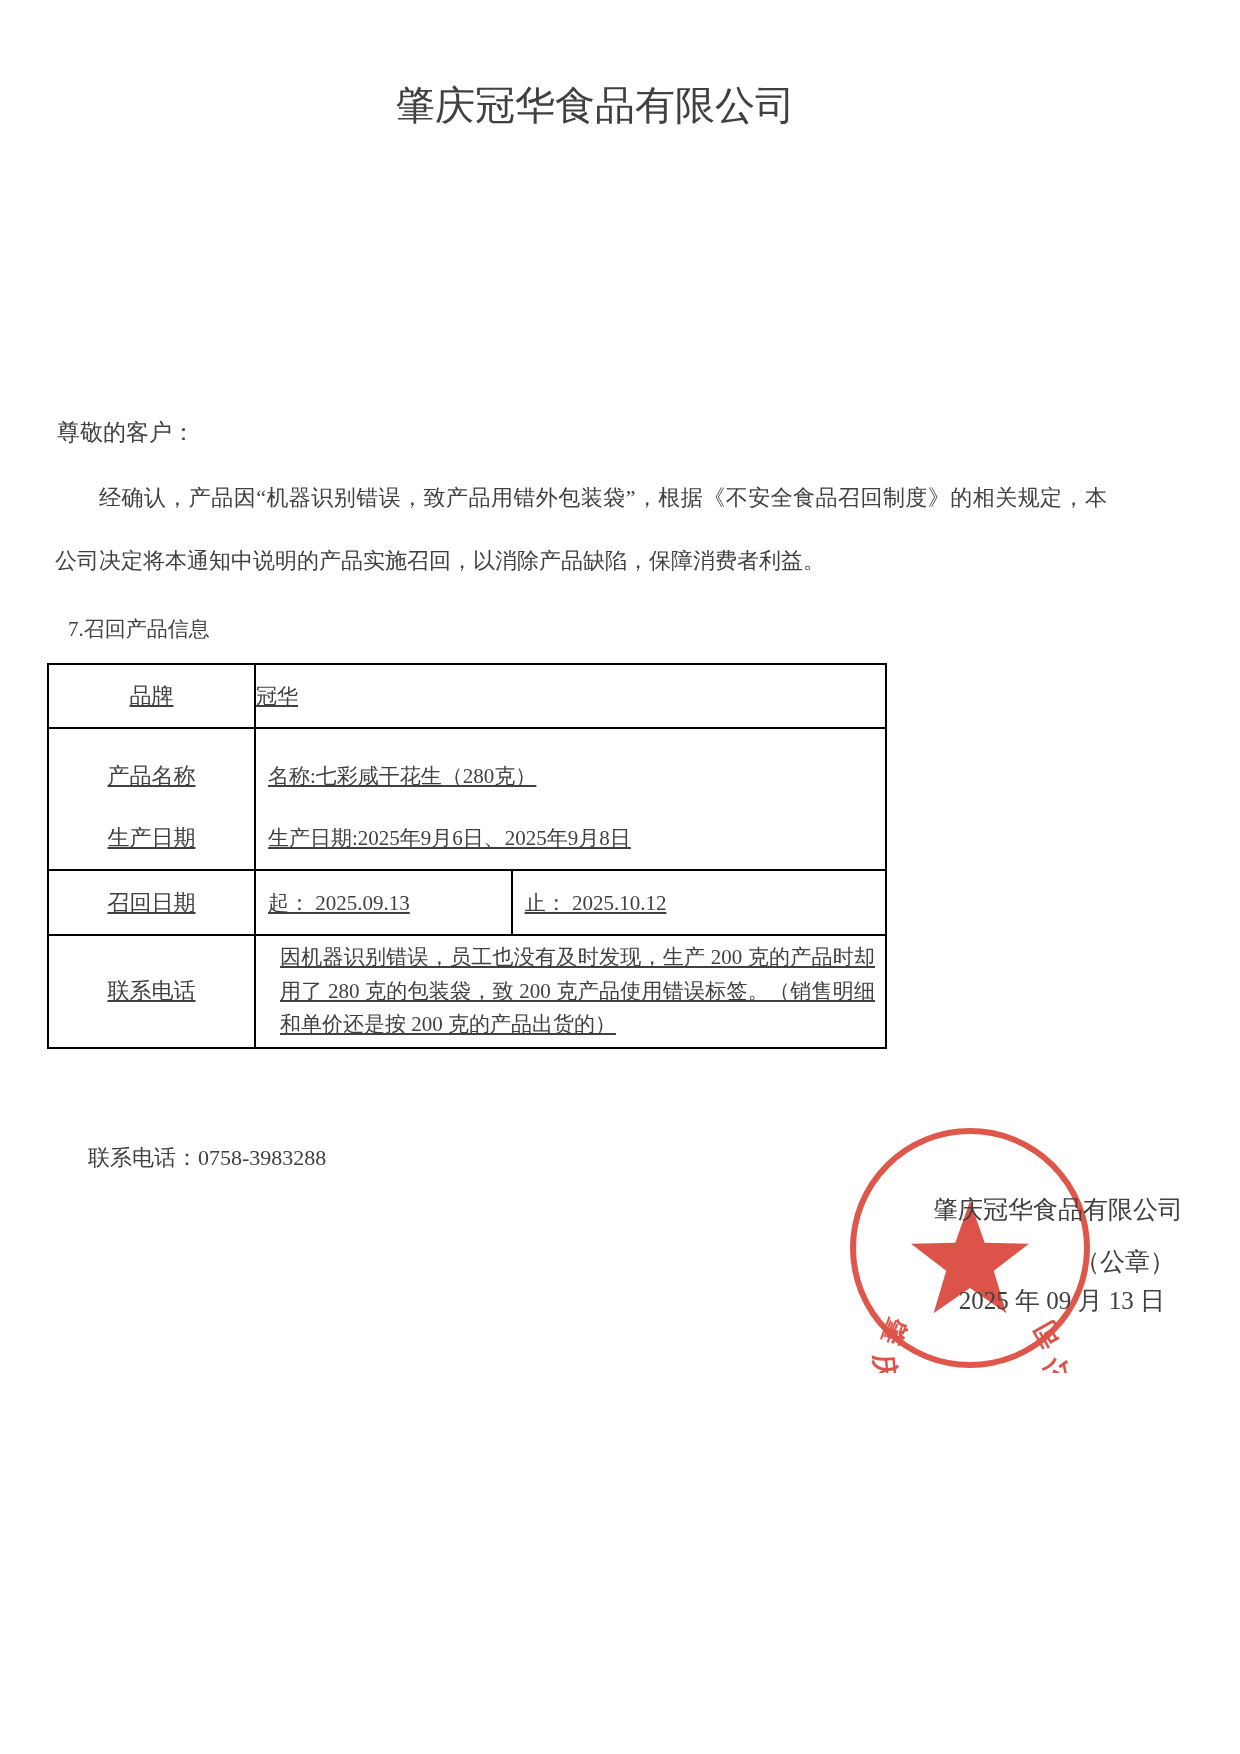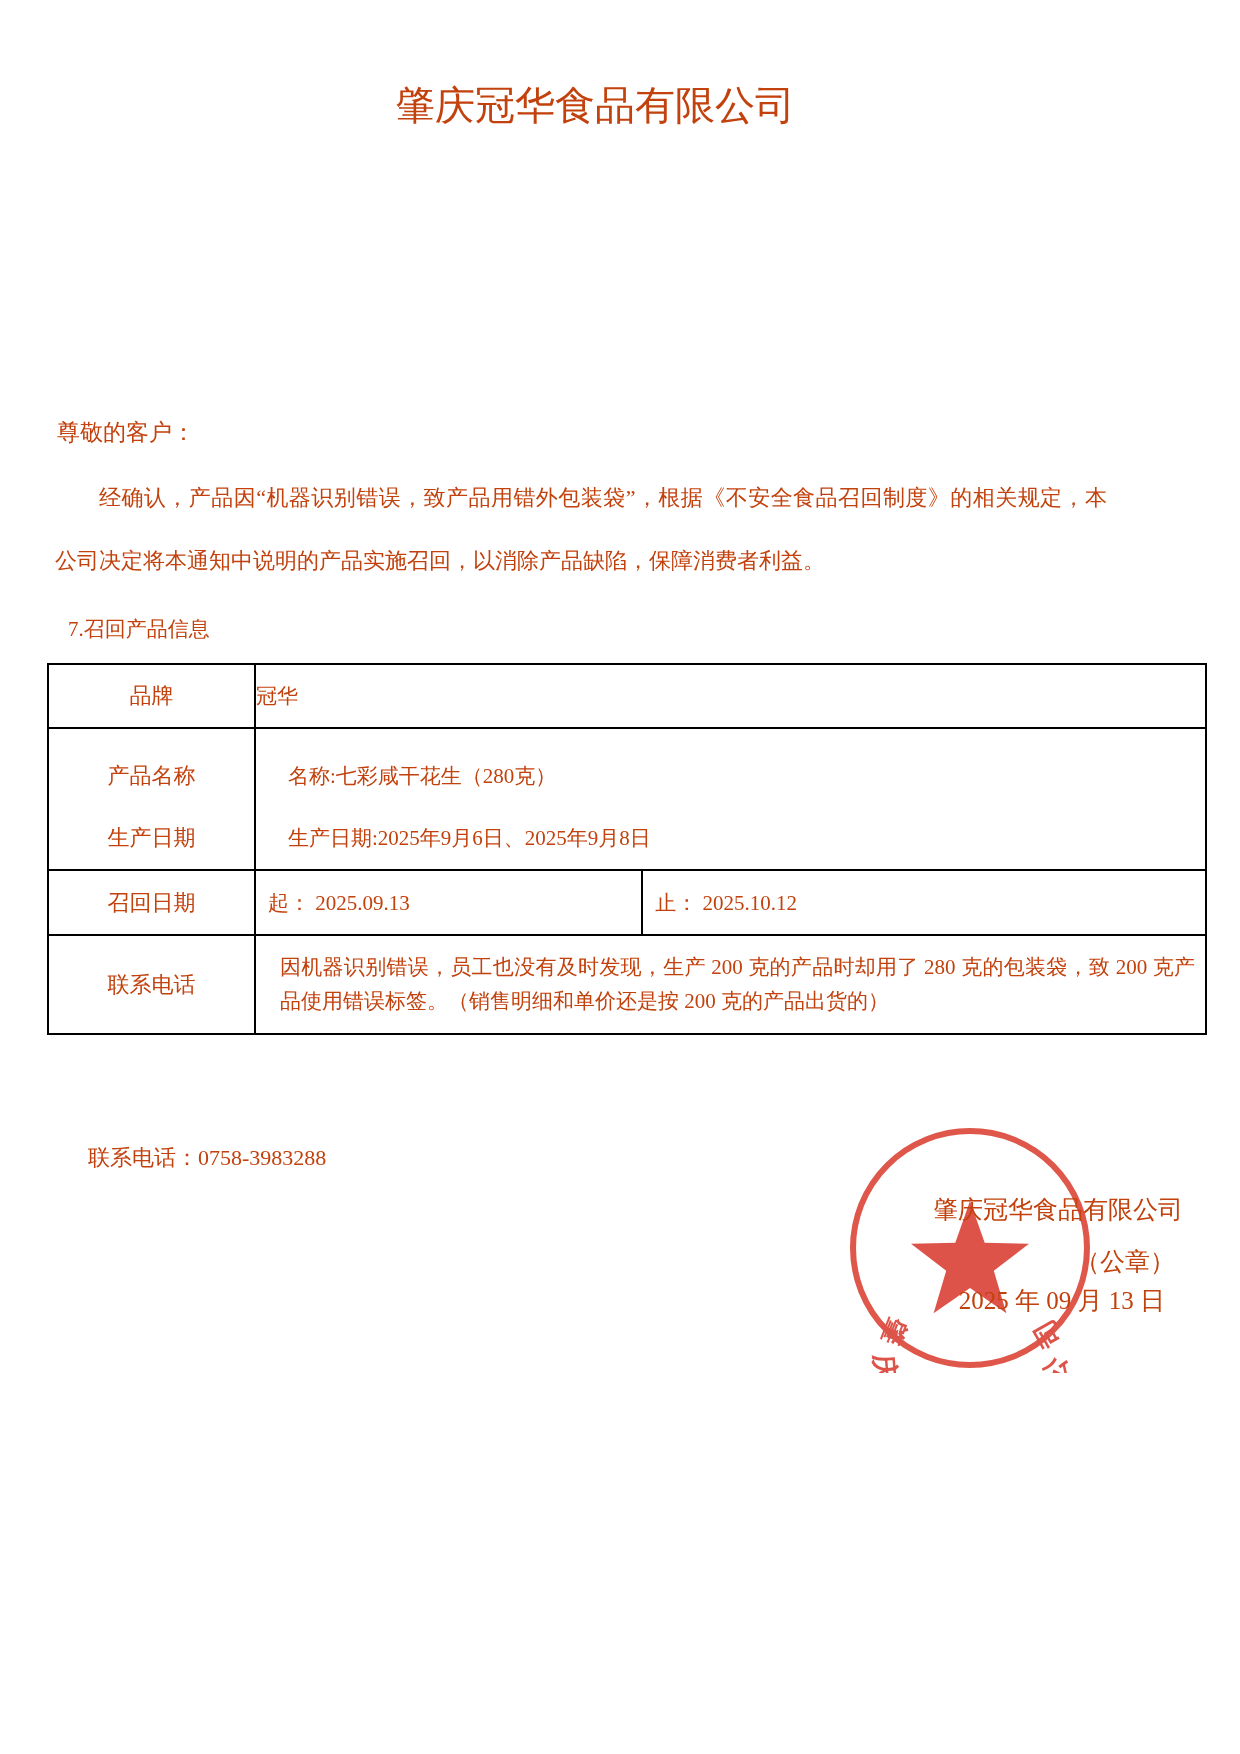--- a/index.html
+++ b/index.html
@@ -1,21 +1,21 @@
 <!DOCTYPE html>
 <html lang="zh"><head>
 <meta charset="utf-8">
 <style>
   html,body{margin:0;padding:0;background:#ffffff;}
   .page{
     position:relative;
     width:1240px;height:1754px;
     background:#ffffff;
     font-family:"Liberation Serif","DejaVu Serif",serif;
-    color:#c2410c;
+    color:#404040;
     overflow:hidden;
   }
   .company-title{
     position:absolute;top:84px;left:0;width:1190px;
     text-align:center;
     font-size:40px;font-weight:normal;line-height:1.1;
     letter-spacing:0px;
   }
   .doc-title{
     position:absolute;top:251px;left:0;width:1240px;
@@ -31,40 +31,41 @@
     font-size:22px;line-height:63px;
     text-indent:44px;
     text-align:justify;
   }
   .section-heading{
     position:absolute;top:616px;left:68px;
     font-size:21px;line-height:1.3;
   }
   table.recall{
     position:absolute;top:663px;left:47px;
-    width:1160px;
+    width:840px;
     border-collapse:collapse;
     table-layout:fixed;
     font-size:21px;
+    text-decoration:underline;
   }
   table.recall td,table.recall th{
     border:2px solid #000;
     padding:0;
     vertical-align:middle;
     font-weight:normal;
   }
   table.recall col.c1{width:207px;}
   .lbl{font-weight:bold;text-align:center;font-size:22px;}
   .row-brand{height:64px;}
   .row-name{height:130px;}
   .row-date{height:63px;}
   .row-reason{height:99px;}
   .twolines{display:block;padding-top:16px;}
   .twolines .ln{display:block;line-height:62px;height:62px;}
-  .val-pad{padding-left:12px;margin-left:20px;}
+  .val-pad{padding-left:12px;}
   .split{display:flex;width:100%;height:63px;align-items:center;}
   .split .part-a{width:40.8%;height:100%;display:flex;align-items:center;
     border-right:2px solid #000;box-sizing:border-box;padding-left:12px;}
   .split .part-b{flex:1;height:100%;display:flex;align-items:center;padding-left:12px;}
   .reason-text{display:block;padding:5px 10px 5px 24px;line-height:33.5px;text-align:justify;}
   .contact-phone{
     position:absolute;top:1100px;left:88px;
     font-size:22px;
     margin-top:43px;
   }

